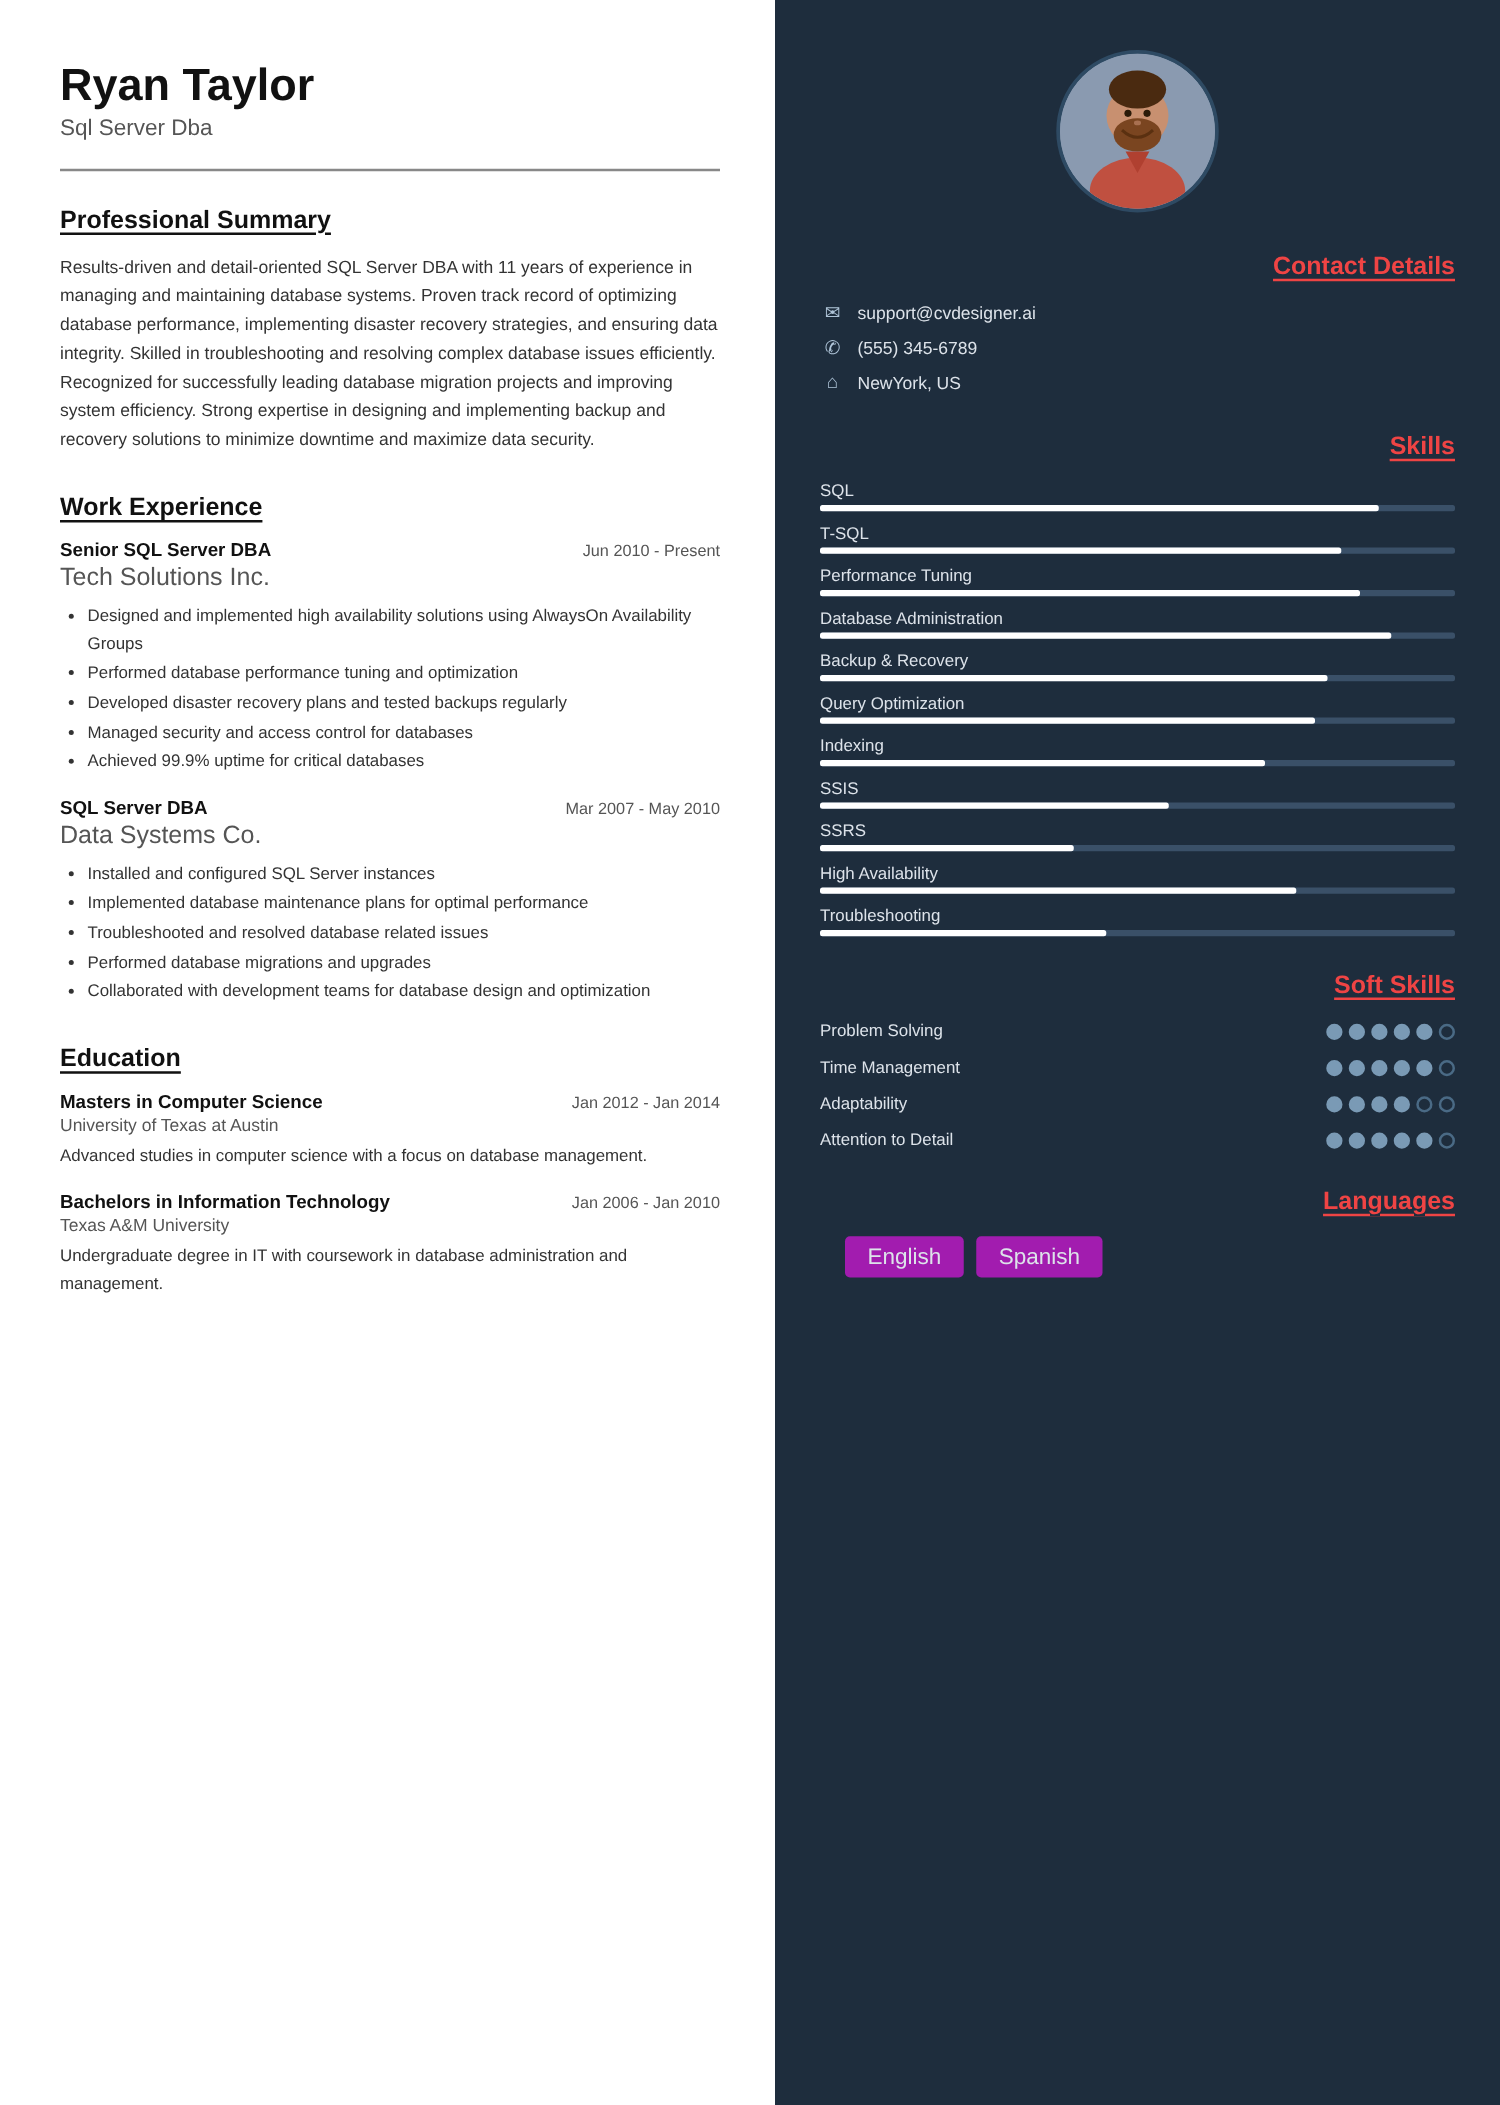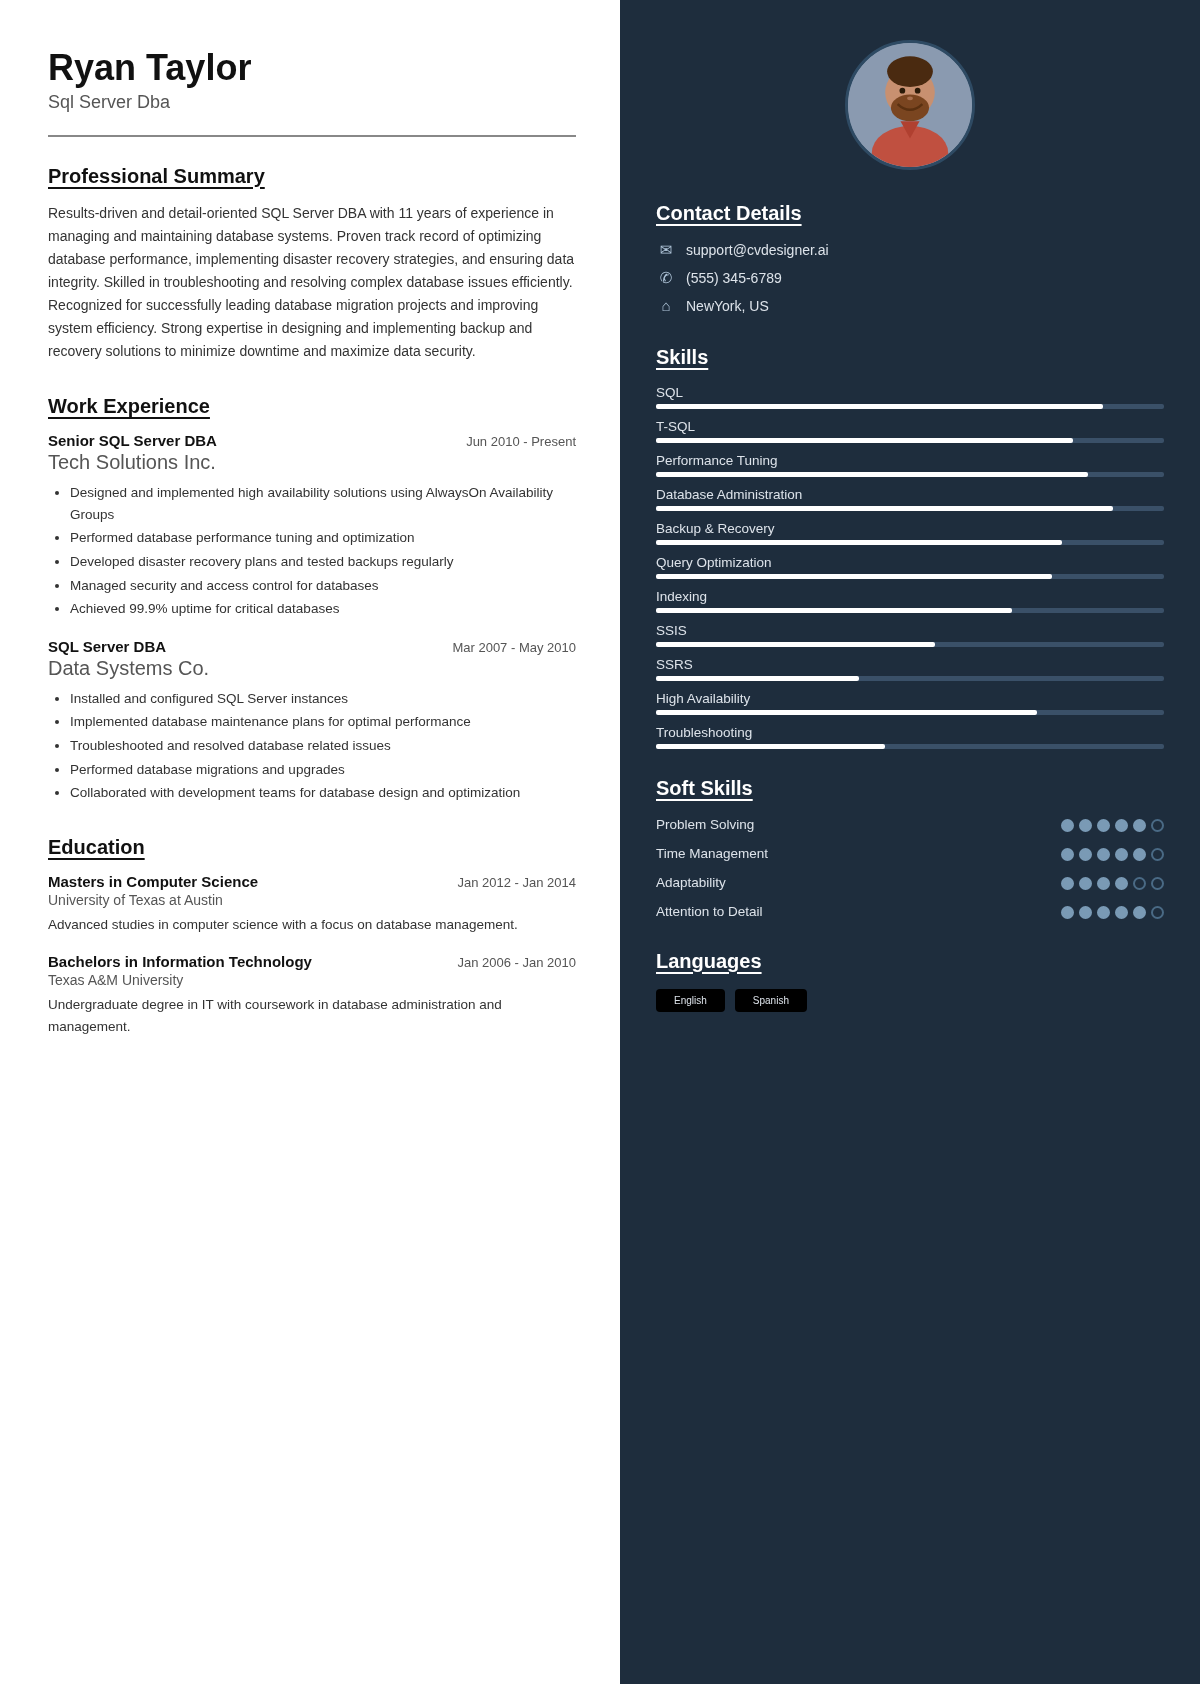--- a/index.html
+++ b/index.html
@@ -120,24 +120,25 @@
       align-items: center;
       justify-content: center;
     }
     .avatar svg {
       width: 130px;
       height: 130px;
     }
     .right-section-title {
       font-size: 20px;
       font-weight: 700;
-      color: #ffffff;
+      color: #ef4444;
       text-decoration: underline;
       text-underline-offset: 4px;
       margin-bottom: 16px;
+      text-align: right;
     }
     .contact-item {
       display: flex;
       align-items: center;
       gap: 10px;
       margin-bottom: 10px;
       font-size: 14px;
       color: #dde3ea;
     }
     .contact-icon {
@@ -200,31 +201,32 @@
       background: #1e2d3d;
       border: 2px solid #7a9ab5;
       background: #7a9ab5;
     }
     .dot-empty {
       background: transparent;
       border: 2px solid #4a6a85;
     }
     .languages-section {
       margin-top: 28px;
+      margin-left: 20px;
     }
     .lang-tags {
       display: flex;
       gap: 10px;
       flex-wrap: wrap;
       margin-top: 8px;
     }
     .lang-tag {
-      background: #000000;
+      background: #a21caf;
       color: #dde3ea;
-      font-size: 10px;
+      font-size: 18px;
       padding: 6px 18px;
       border-radius: 4px;
     }
     .job-header-row {
       display: flex;
       justify-content: space-between;
       align-items: baseline;
     }
   </style>
 </head>

